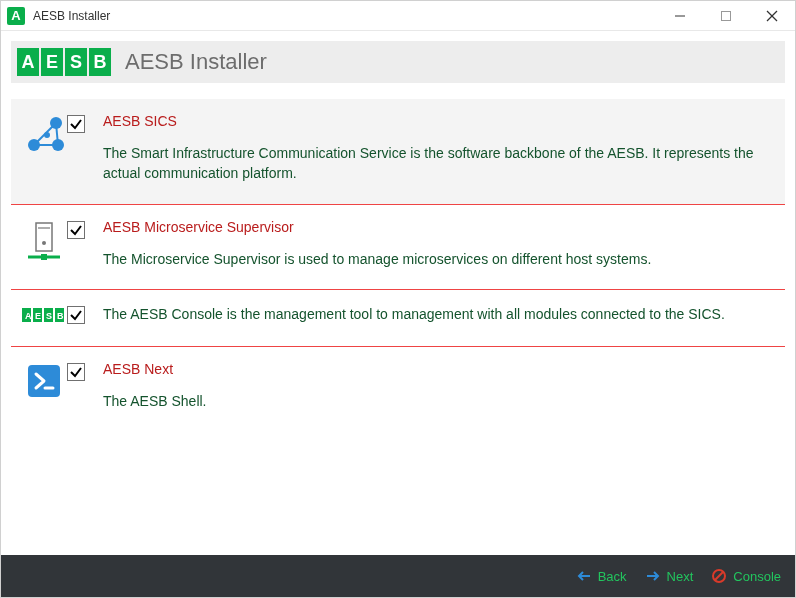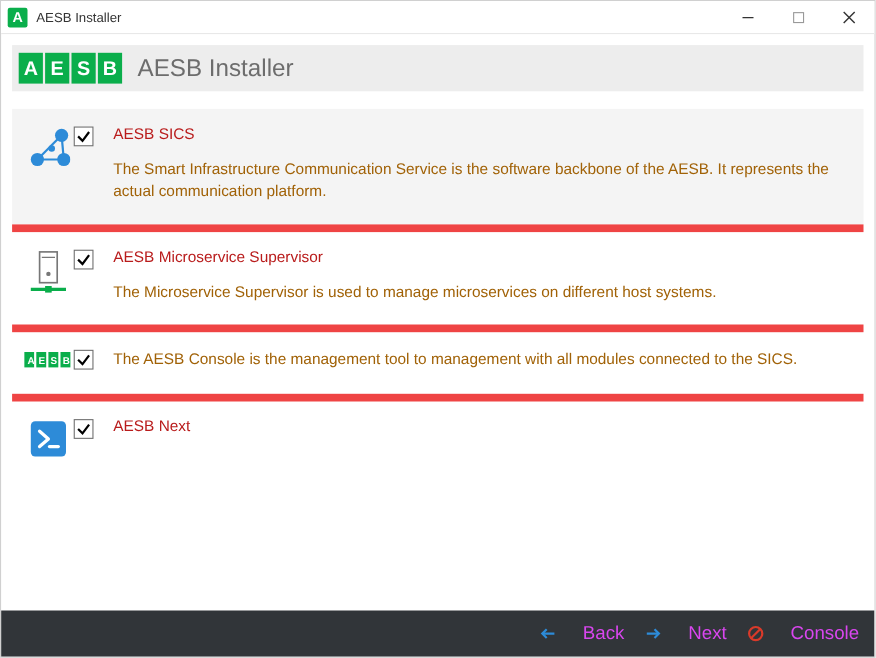--- a/index.html
+++ b/index.html
@@ -73,21 +73,21 @@
     color: #6d6d6d;
     font-weight: 400;
   }
   .content {
     margin: 16px 10px 0 10px;
   }
   .item {
     display: flex;
     align-items: flex-start;
     padding: 14px 10px 20px 10px;
-    border-top: 7px solid #ef4444;
+    border-top: 1px solid #ef4444;
   }
   .item:first-child { border-top: none; }
   .item.selected {
     background: #f4f4f4;
   }
   .item-icon {
     width: 46px;
     flex: 0 0 46px;
     display: flex;
     justify-content: center;
@@ -109,40 +109,40 @@
     flex: 1;
     padding-left: 6px;
   }
   .item-title {
     font-size: 14px;
     color: #b91c1c;
     margin-bottom: 14px;
   }
   .item-desc {
     font-size: 14px;
-    color: #a16207;
+    color: #14532d;
     line-height: 1.45;
   }
   .footer {
     position: absolute;
     bottom: 0; left: 0; right: 0;
     height: 42px;
     background: #313539;
     display: flex;
     align-items: center;
     justify-content: flex-end;
     padding-right: 14px;
     gap: 18px;
   }
   .footer-btn {
     display: flex;
     align-items: center;
-    gap: 24px;
-    color: #d946ef;
-    font-size: 17px;
+    gap: 6px;
+    color: #22c55e;
+    font-size: 13px;
     cursor: pointer;
   }
   .footer-btn .ic {
     width: 16px; height: 16px;
     display: flex; align-items: center; justify-content: center;
   }
   .ic-blue { color: #2d8bd8; }
   .ic-red { color: #d93a2a; }
 </style>
 </head>
@@ -266,20 +266,21 @@
     </div>
     <div class="item-check">
       <div class="checkbox">
         <svg width="14" height="14">
             <polyline points="2,7 6,11 12,3" fill="none" stroke="#000" stroke-width="2"></polyline>
           </svg>
       </div>
     </div>
     <div class="item-body">
       <div class="item-title">AESB Next</div>
+      <div class="item-desc">The AESB Shell.</div>
     </div>
   </div>
 
 </div>
 
 <div class="footer">
   <div class="footer-btn">
     <span class="ic ic-blue">
       <svg width="16" height="16">
           <line x1="14" y1="8" x2="3" y2="8" stroke="currentColor" stroke-width="2"></line>

